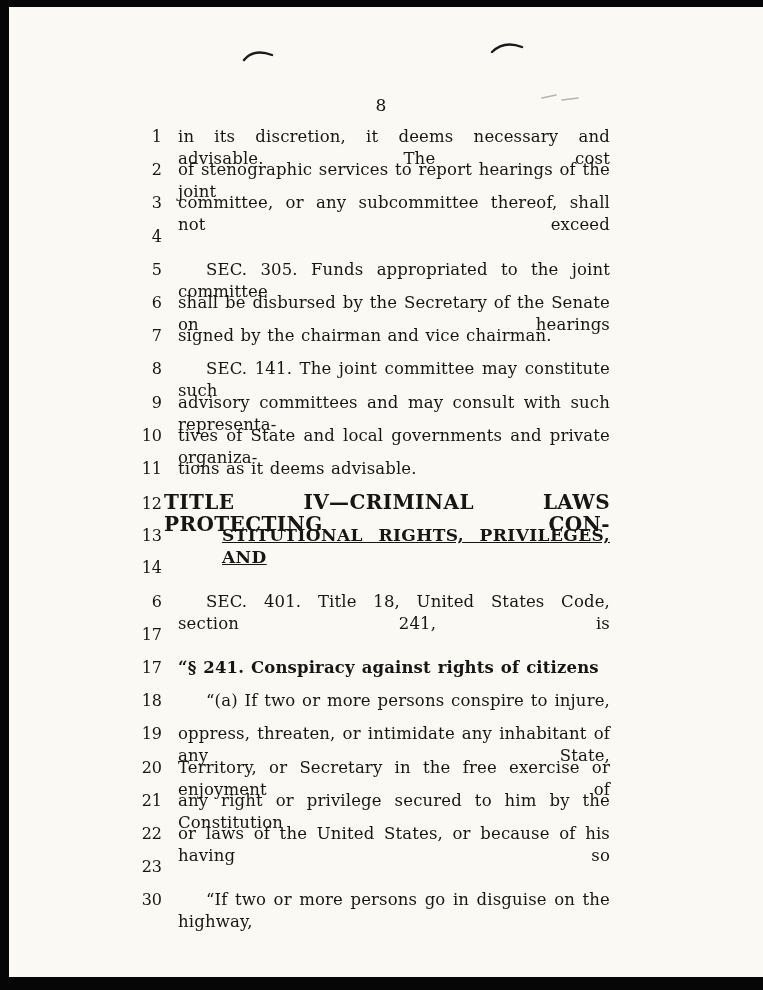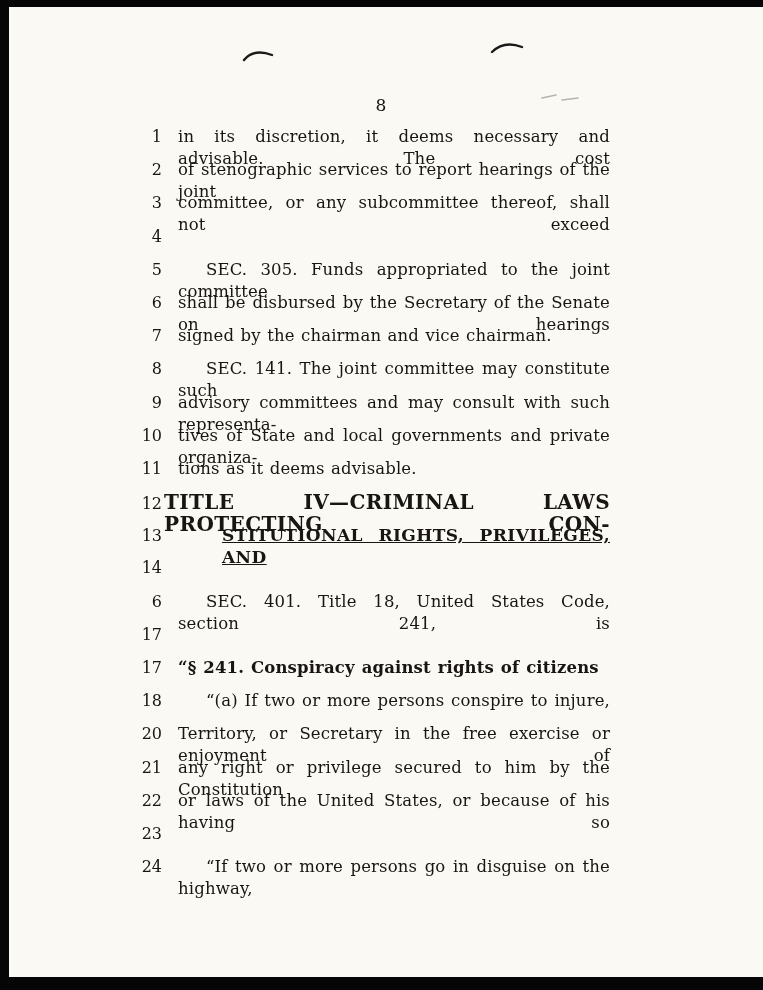--- a/index.html
+++ b/index.html
@@ -158,33 +158,37 @@
       </div>
       <div class="line sechead">
         <span class="num">17</span>
         <span class="txt">“§ 241. Conspiracy against rights of citizens</span>
       </div>
       <div class="line indent just">
         <span class="num">18</span>
         <span class="txt">“(a)  If  two  or  more  persons  conspire  to  injure,</span>
       </div>
       <div class="line body just">
+        <span class="num">19</span>
+        <span class="txt">oppress, threaten, or intimidate any inhabitant of any State,</span>
+      </div>
+      <div class="line body just">
         <span class="num">20</span>
         <span class="txt">Territory, or Secretary in the free exercise or enjoyment of</span>
       </div>
       <div class="line body just">
         <span class="num">21</span>
         <span class="txt">any right or privilege secured to him by the Constitution</span>
       </div>
       <div class="line body just">
         <span class="num">22</span>
         <span class="txt">or laws of the United States, or because of his having so</span>
       </div>
       <div class="line body">
         <span class="num">23</span>
       </div>
       <div class="line indent just">
-        <span class="num">24</span>
+        <span class="num">30</span>
         <span class="txt">“If two or more persons go in disguise on the highway,</span>
       </div>
     </div>
 
 </div>
 
 </body></html>

